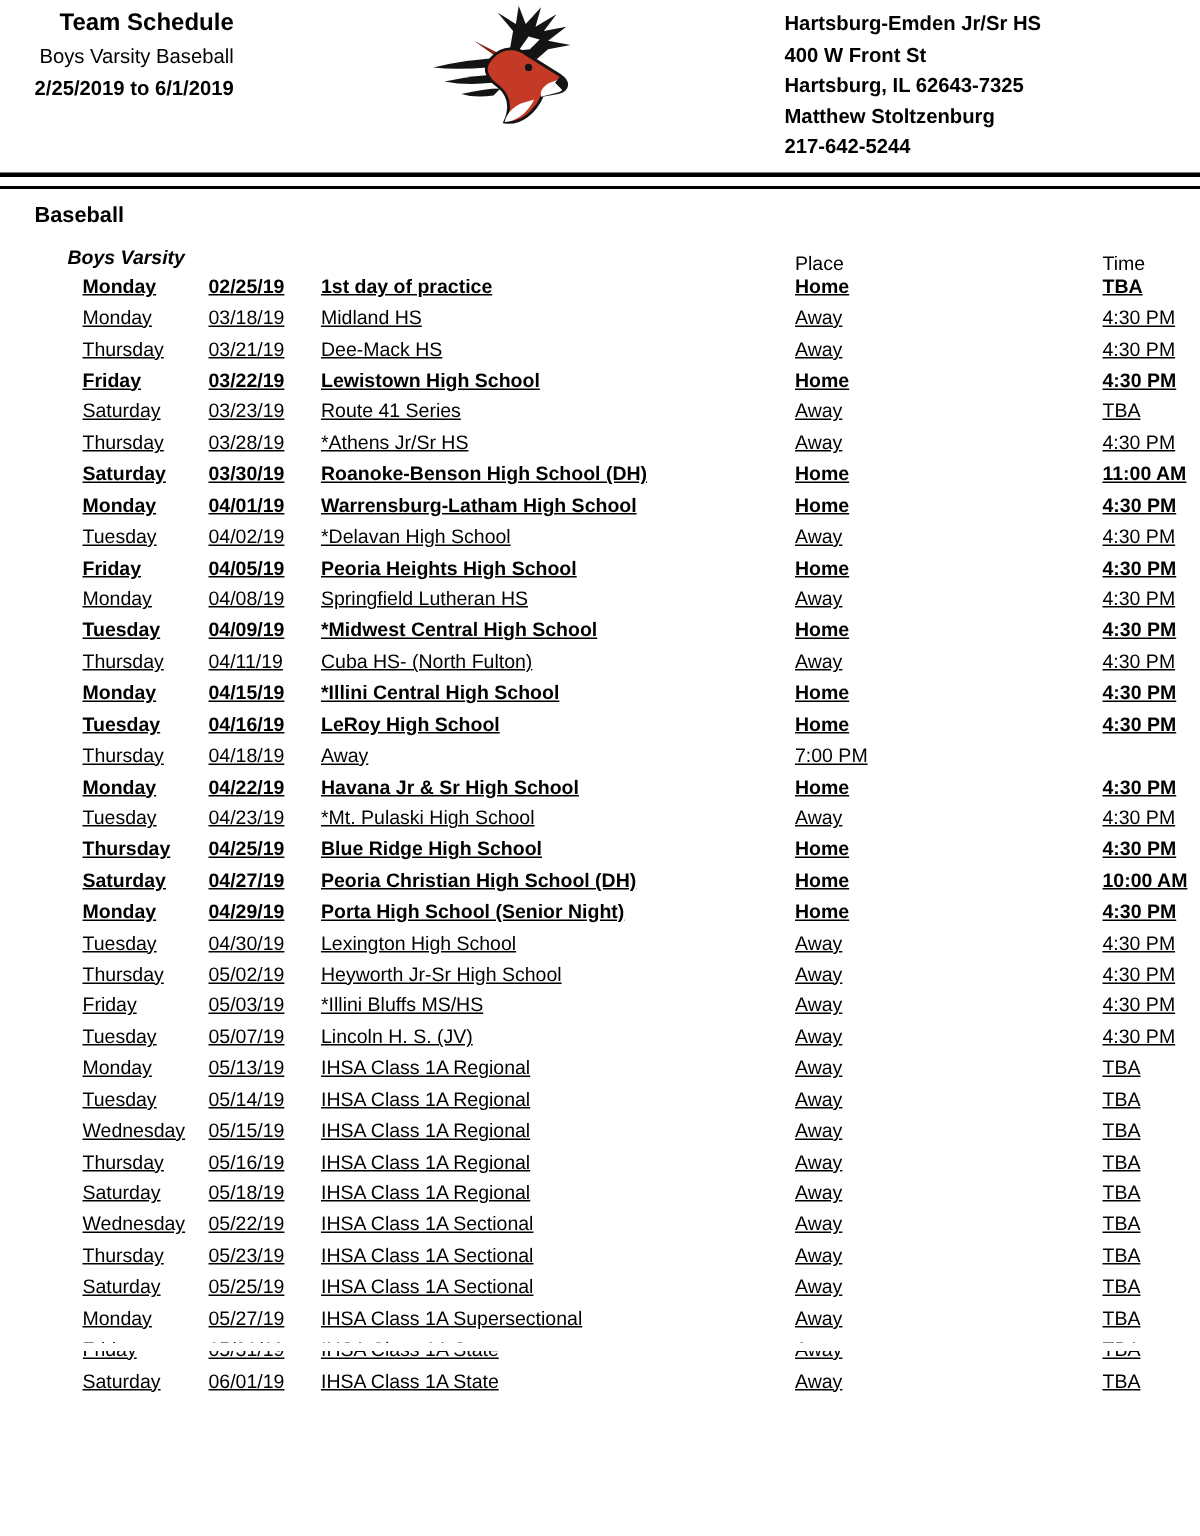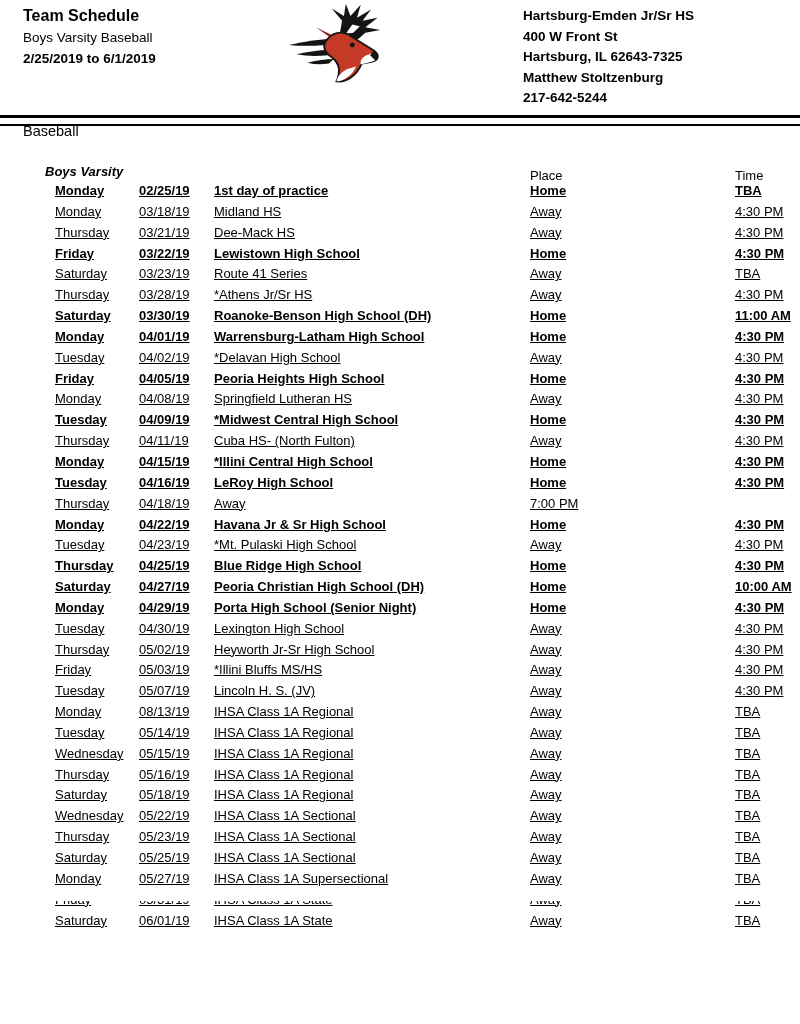--- a/index.html
+++ b/index.html
@@ -7,35 +7,35 @@
     position: relative;
     width: 800px;
     height: 1024px;
     background: #ffffff;
     font-family: "Liberation Sans", "DejaVu Sans", sans-serif;
     color: #000;
     overflow: hidden;
   }
 
   
-  .hdr-left { position: absolute; left: 23px; top: 5px; }
+  .hdr-left { position: absolute; left: 23px; top: 5px; text-align: right; }
   .hdr-title   { font-size: 16px;   font-weight: bold; line-height: 22px; }
   .hdr-sub     { font-size: 13.5px; font-weight: normal; line-height: 21px; }
   .hdr-range   { font-size: 13.5px; font-weight: bold; line-height: 22px; }
 
   .logo-wrap { position: absolute; left: 286px; top: 2px; width: 114px; height: 84px; }
 
   .hdr-right { position: absolute; left: 523px; top: 6px; }
   .hdr-right div { font-size: 13.5px; font-weight: bold; line-height: 20.5px; white-space: nowrap; }
 
   .rule-thick { position: absolute; left: 0; top: 115px; width: 800px; height: 3px;   background: #000; }
   .rule-thin  { position: absolute; left: 0; top: 124px; width: 800px; height: 1.6px; background: #000; }
 
   
-  .sport { position: absolute; left: 23px; top: 123px; font-size: 14.5px; font-weight: normal; }
+  .sport { position: absolute; left: 23px; top: 136px; font-size: 14.5px; font-weight: bold; }
   .team  { position: absolute; left: 45px; top: 164px; font-size: 13px;   font-weight: bold; font-style: italic; }
 
   
   .grid-row {
     display: grid;
     grid-template-columns: 84px 75px 316px 205px 1fr;
     height: 20.857px;
     line-height: 20.857px;
     font-size: 13px;
     white-space: nowrap;
@@ -279,21 +279,21 @@
       </div>
       <div class="grid-row">
         <span class="cell">Tuesday</span>
         <span class="cell">05/07/19</span>
         <span class="cell">Lincoln H. S. (JV)</span>
         <span class="cell">Away</span>
         <span class="cell">4:30 PM</span>
       </div>
       <div class="grid-row">
         <span class="cell">Monday</span>
-        <span class="cell">08/13/19</span>
+        <span class="cell">05/13/19</span>
         <span class="cell">IHSA Class 1A Regional</span>
         <span class="cell">Away</span>
         <span class="cell">TBA</span>
       </div>
       <div class="grid-row">
         <span class="cell">Tuesday</span>
         <span class="cell">05/14/19</span>
         <span class="cell">IHSA Class 1A Regional</span>
         <span class="cell">Away</span>
         <span class="cell">TBA</span>

